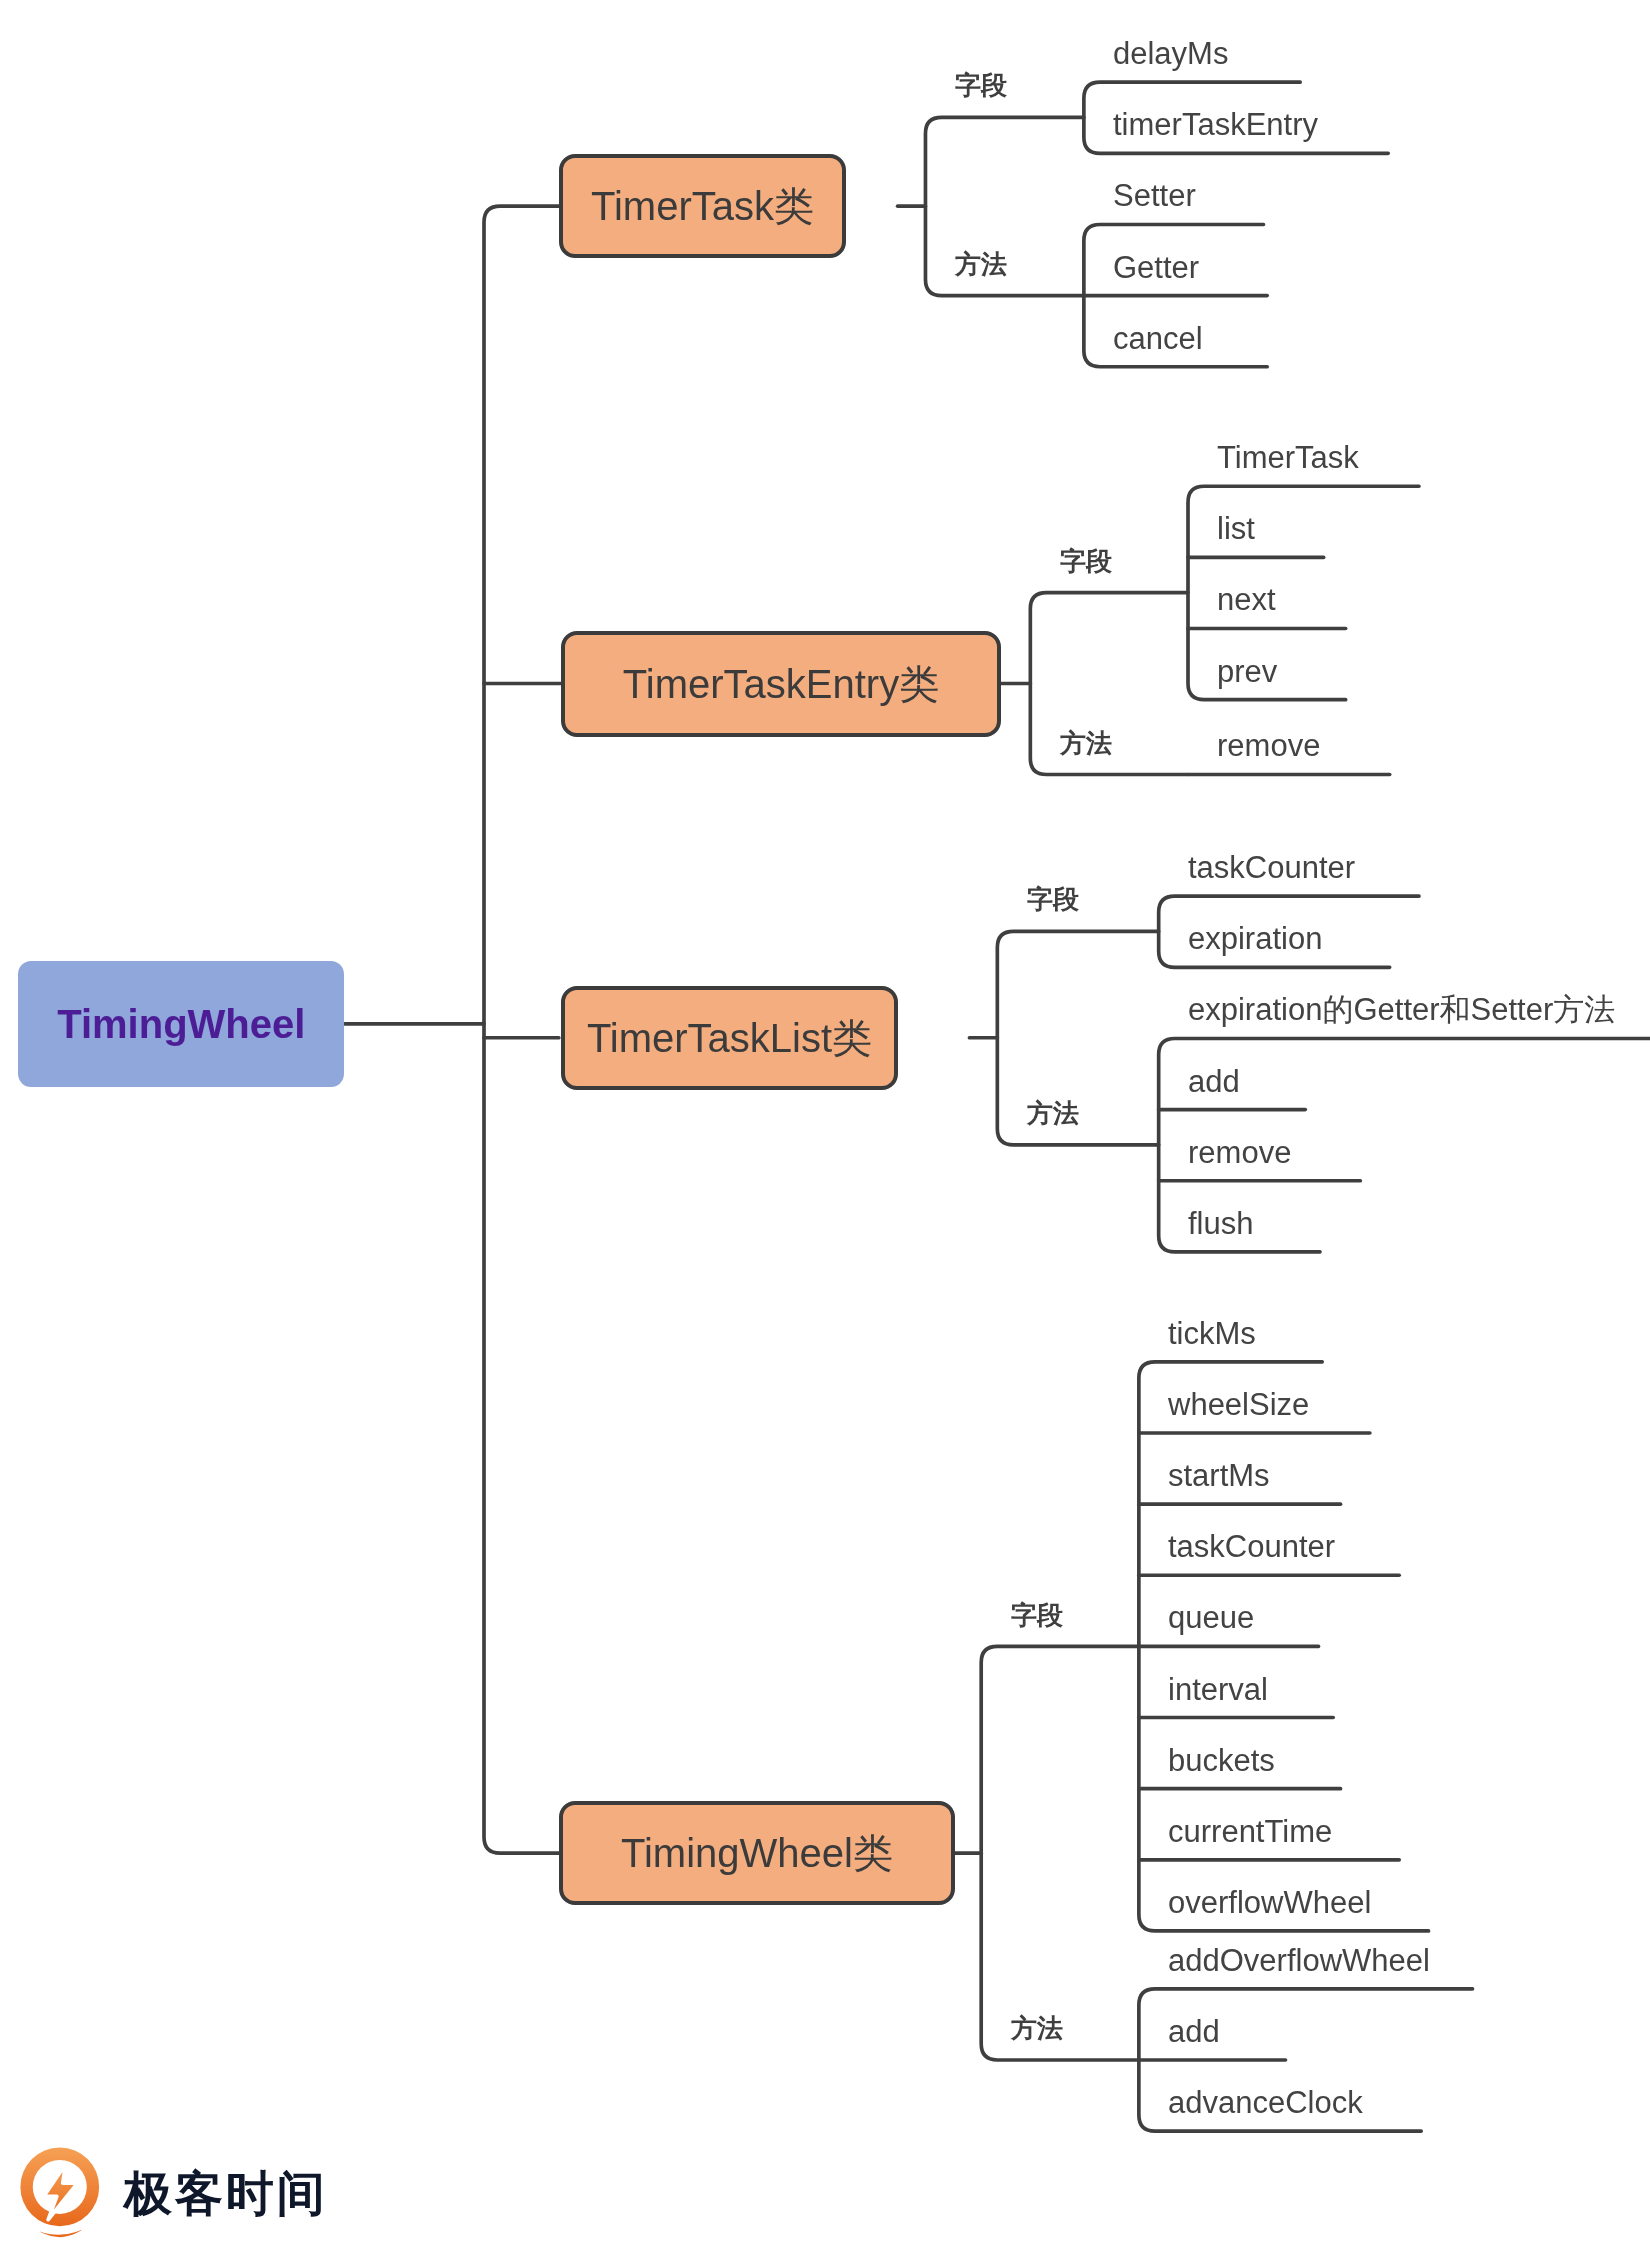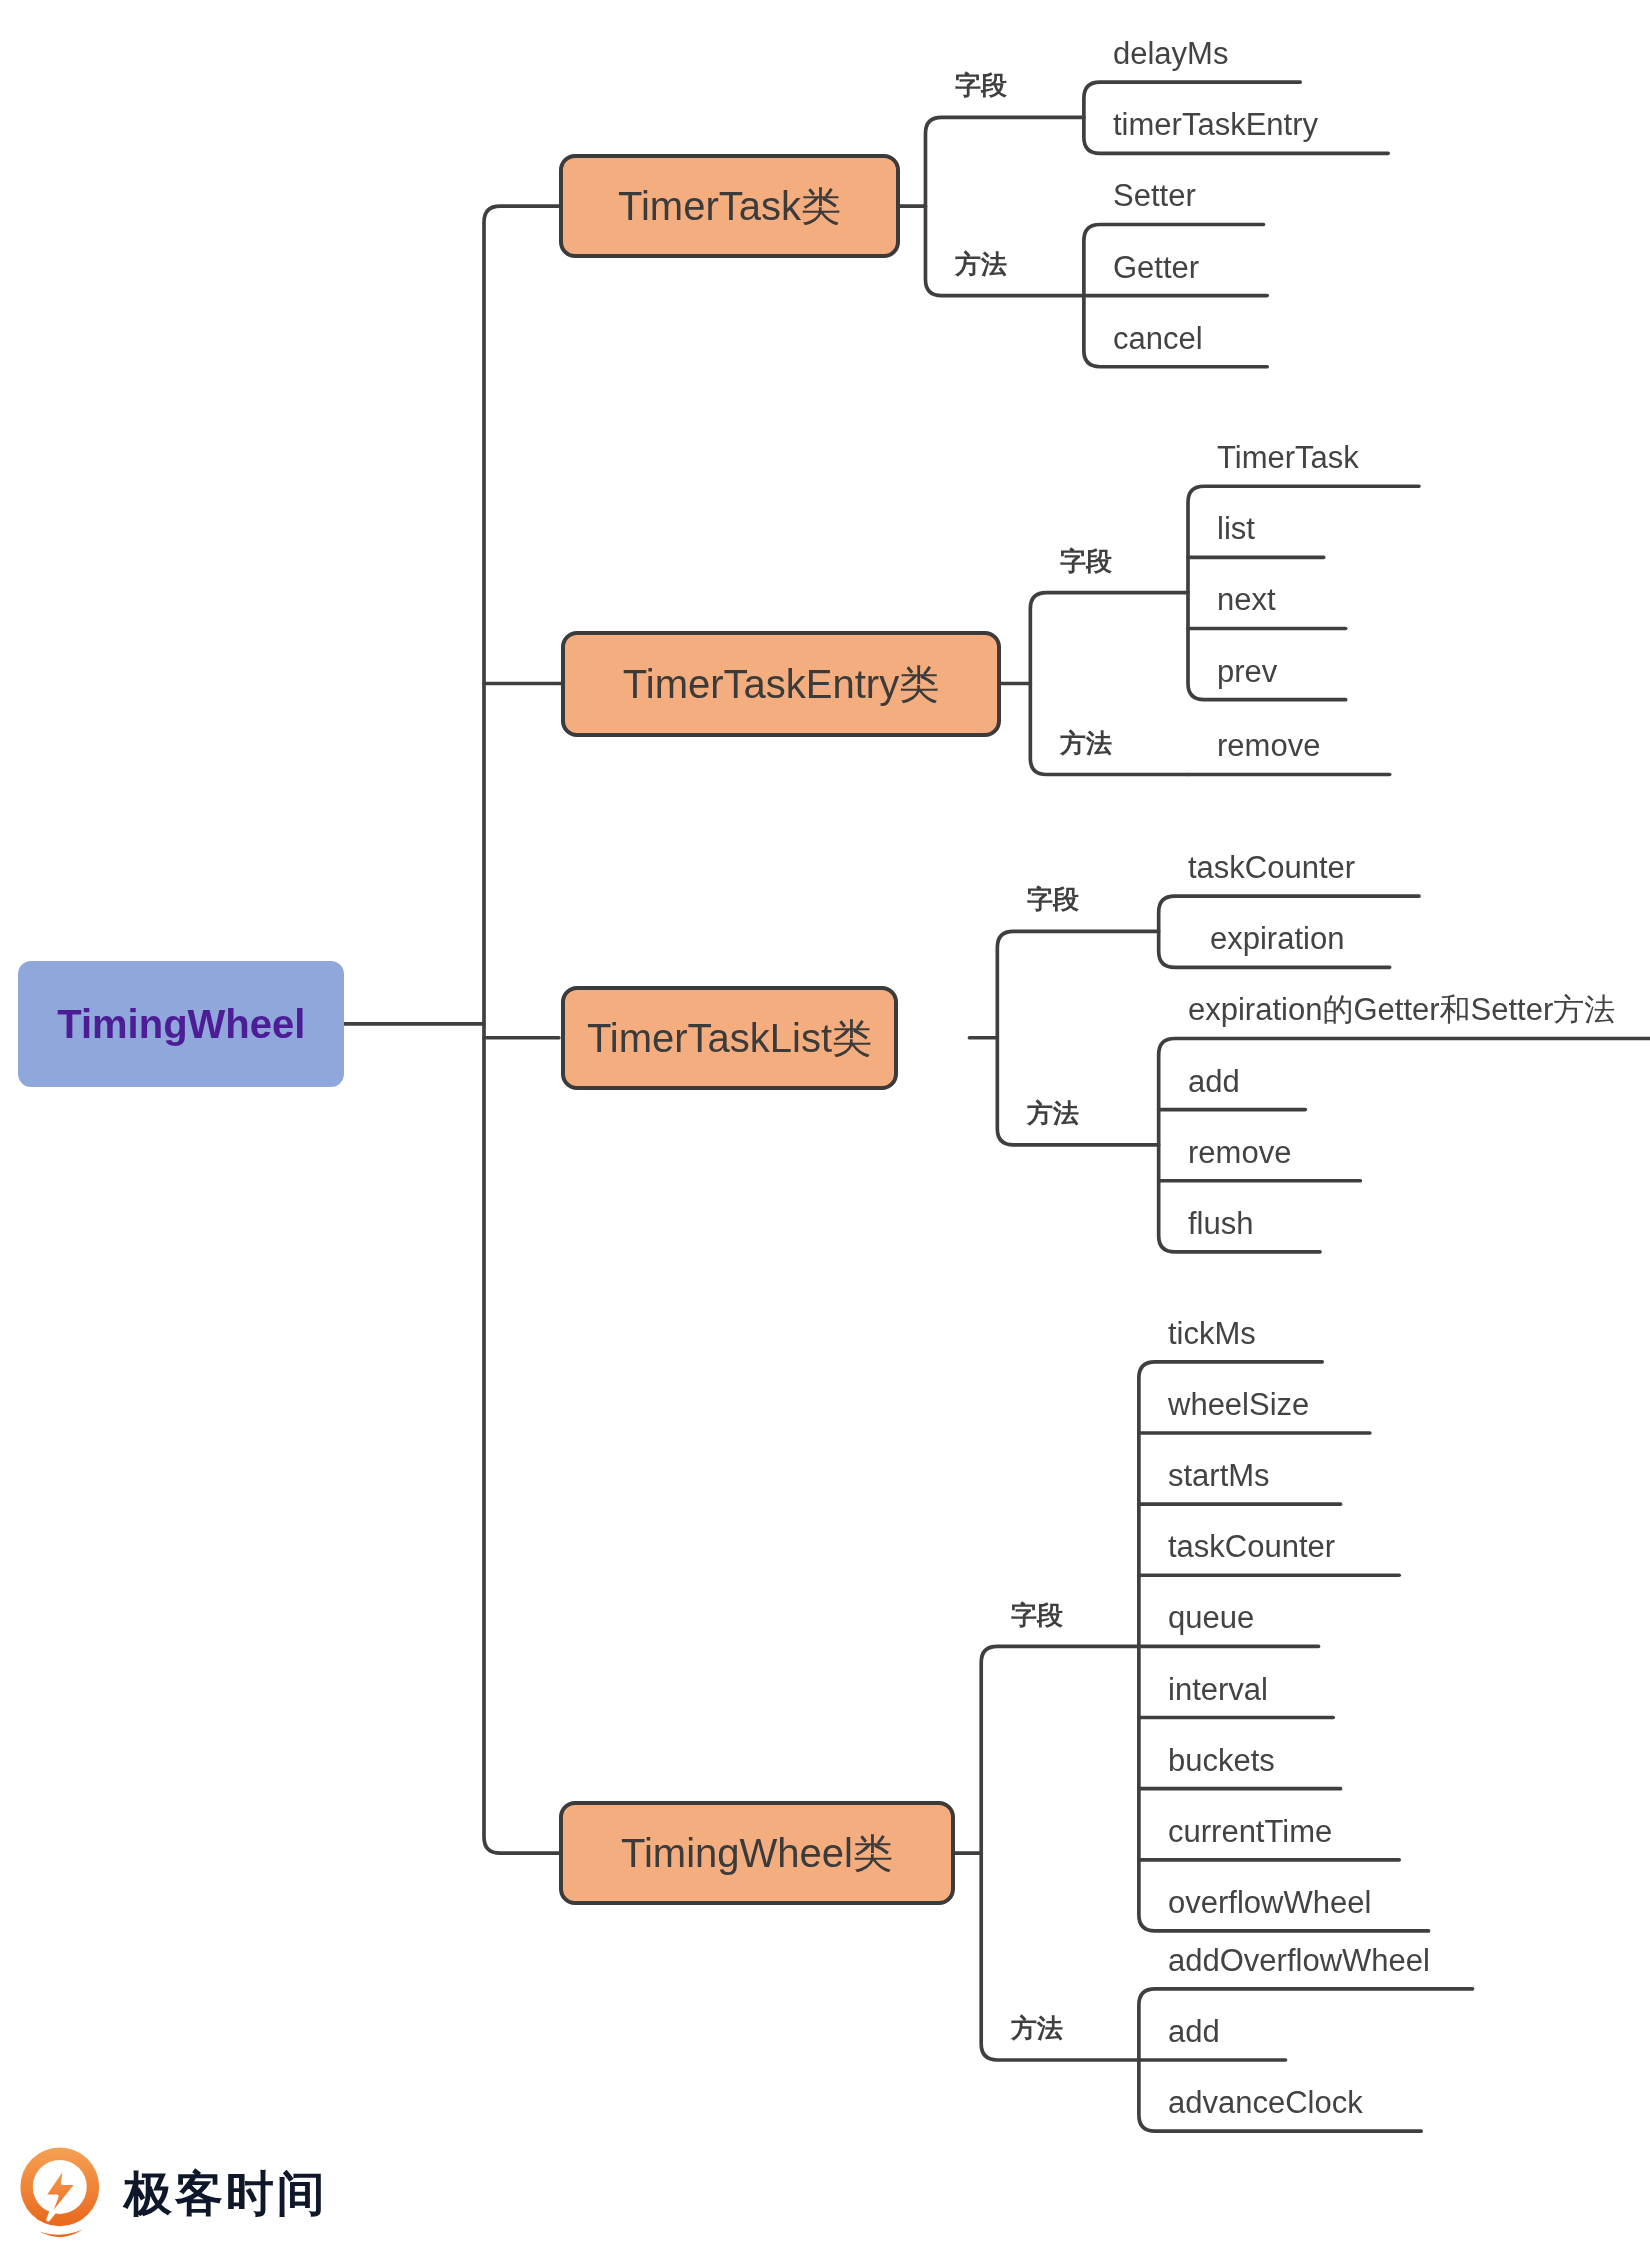--- a/index.html
+++ b/index.html
@@ -65,21 +65,21 @@
     <path d="M 1553 2245 H 1798"></path>
     <path d="M 1553 2342 H 1818"></path>
     <path d="M 1553 2439 H 1828"></path>
     <path d="M 1553 2536 H 1908"></path>
     <path d="M 2008 2712 H 1575 Q 1553 2712 1553 2734 V 2884 Q 1553 2906 1575 2906 H 1938"></path>
     <path d="M 1553 2809 H 1753"></path>
   </svg>
 
   <div class="rootbox" style="left:18.3px;top:961px;width:326px;height:126px;">TimingWheel</div>
 
-  <div class="classbox" style="left:559px;top:154px;width:341px;height:104px;">TimerTask类</div>
+  <div class="classbox" style="left:559px;top:154px;width:287px;height:104px;">TimerTask类</div>
   <div class="classbox" style="left:561px;top:631px;width:440px;height:106px;">TimerTaskEntry类</div>
   <div class="classbox" style="left:561px;top:986px;width:337px;height:104px;">TimerTaskList类</div>
   <div class="classbox" style="left:559px;top:1801px;width:396px;height:104px;">TimingWheel类</div>
 
   <div class="glabel" style="left:955px;top:67px;">字段</div>
   <div class="glabel" style="left:955px;top:246px;">方法</div>
   <div class="glabel" style="left:1060px;top:543px;">字段</div>
   <div class="glabel" style="left:1060px;top:725px;">方法</div>
   <div class="glabel" style="left:1027px;top:881px;">字段</div>
   <div class="glabel" style="left:1027px;top:1095px;">方法</div>
@@ -92,21 +92,21 @@
   <div class="leaf" style="left:1113px;top:252px;">Getter</div>
   <div class="leaf" style="left:1113px;top:323px;">cancel</div>
 
   <div class="leaf" style="left:1217px;top:442px;">TimerTask</div>
   <div class="leaf" style="left:1217px;top:513px;">list</div>
   <div class="leaf" style="left:1217px;top:584px;">next</div>
   <div class="leaf" style="left:1217px;top:656px;">prev</div>
   <div class="leaf" style="left:1217px;top:730px;">remove</div>
 
   <div class="leaf" style="left:1188px;top:852px;">taskCounter</div>
-  <div class="leaf" style="left:1188px;top:923px;margin-left:22px;">expiration</div>
+  <div class="leaf" style="left:1188px;top:923px;">expiration</div>
   <div class="leaf" style="left:1188px;top:994px;">expiration的Getter和Setter方法</div>
   <div class="leaf" style="left:1188px;top:1066px;">add</div>
   <div class="leaf" style="left:1188px;top:1137px;">remove</div>
   <div class="leaf" style="left:1188px;top:1208px;">flush</div>
 
   <div class="leaf" style="left:1168px;top:1318px;">tickMs</div>
   <div class="leaf" style="left:1168px;top:1389px;">wheelSize</div>
   <div class="leaf" style="left:1168px;top:1460px;">startMs</div>
   <div class="leaf" style="left:1168px;top:1531px;">taskCounter</div>
   <div class="leaf" style="left:1168px;top:1602px;">queue</div>

